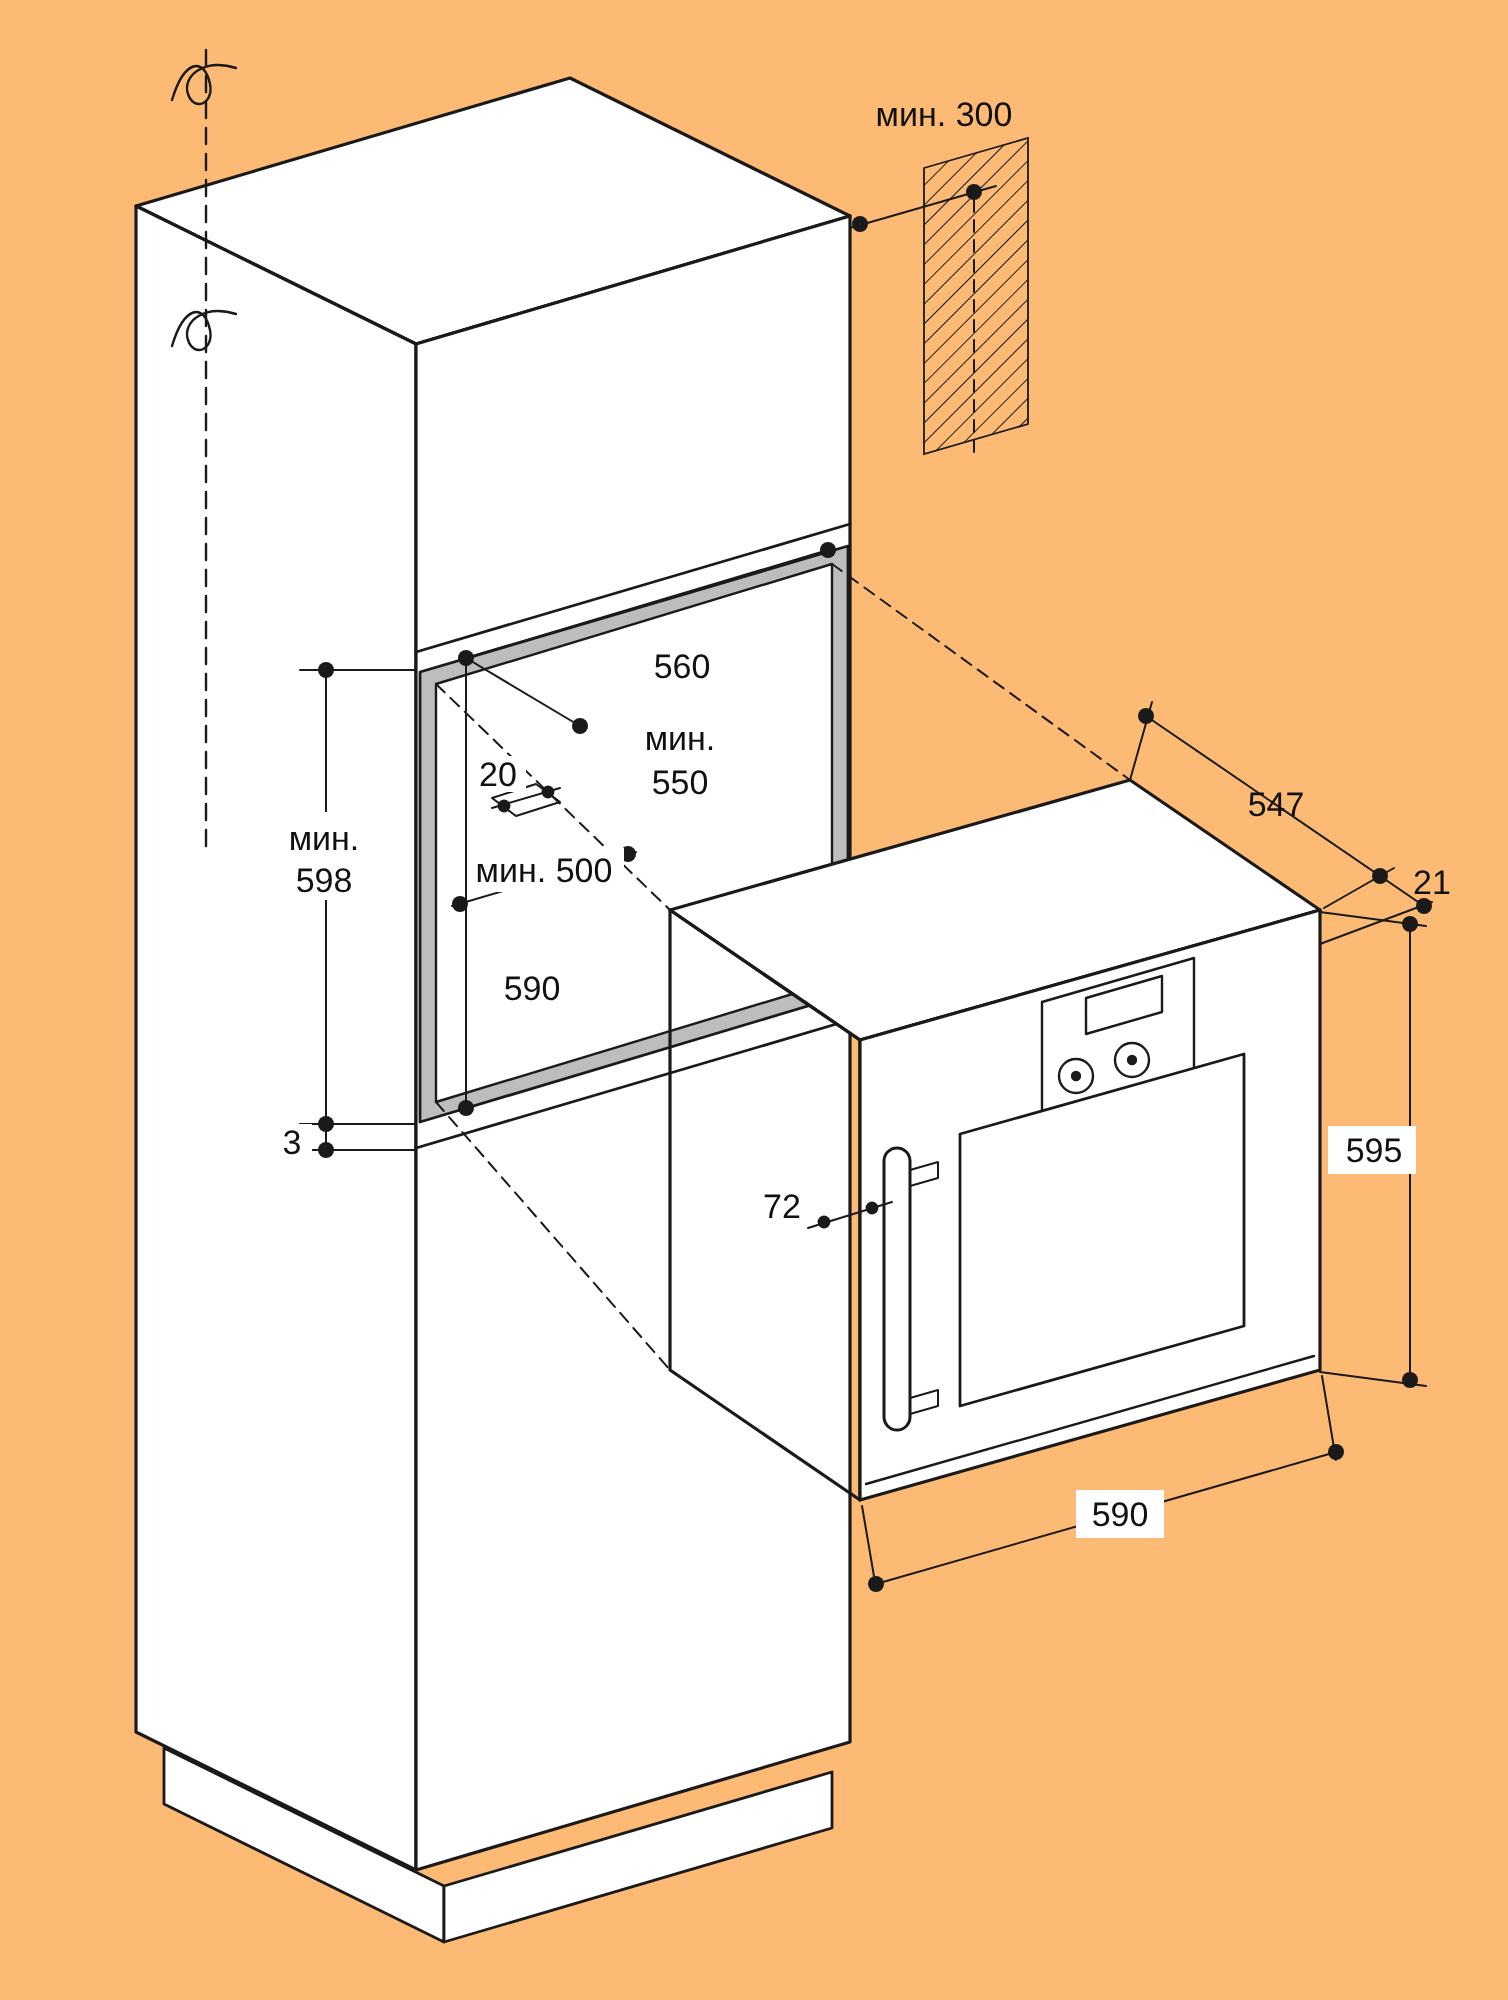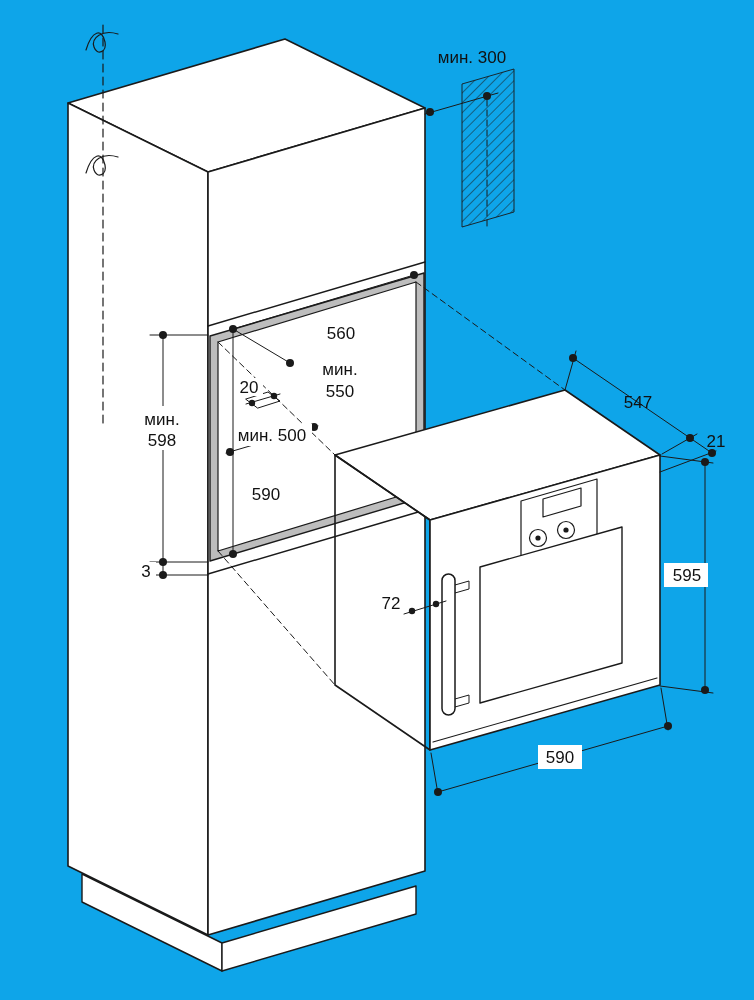--- a/index.html
+++ b/index.html
@@ -1,16 +1,16 @@
 <!DOCTYPE html>
 <html><head>
 <meta charset="utf-8">
 <style>
   html,body{margin:0;padding:0;background:#ffffff;}
-  .stage{width:754px;height:1000px;position:relative;background:#0ea5e9;}
+  .stage{width:754px;height:1000px;position:relative;background:#fdba74;}
   svg{display:block;}
   text{font-family:"Liberation Sans",sans-serif;font-size:17px;fill:#111;}
   .ln{stroke:#1a1a1a;fill:none;stroke-linecap:round;stroke-linejoin:round;}
   .w16{stroke-width:1.6;} .w14{stroke-width:1.4;} .w12{stroke-width:1.2;} .w10{stroke-width:1;}
   .dash{stroke-dasharray:6 4;}
   .dash2{stroke-dasharray:8 5;}
   .facewhite{fill:#ffffff;}
   .dot{fill:#1a1a1a;stroke:none;}
   .lblbg{fill:#ffffff;stroke:none;}
 </style>

